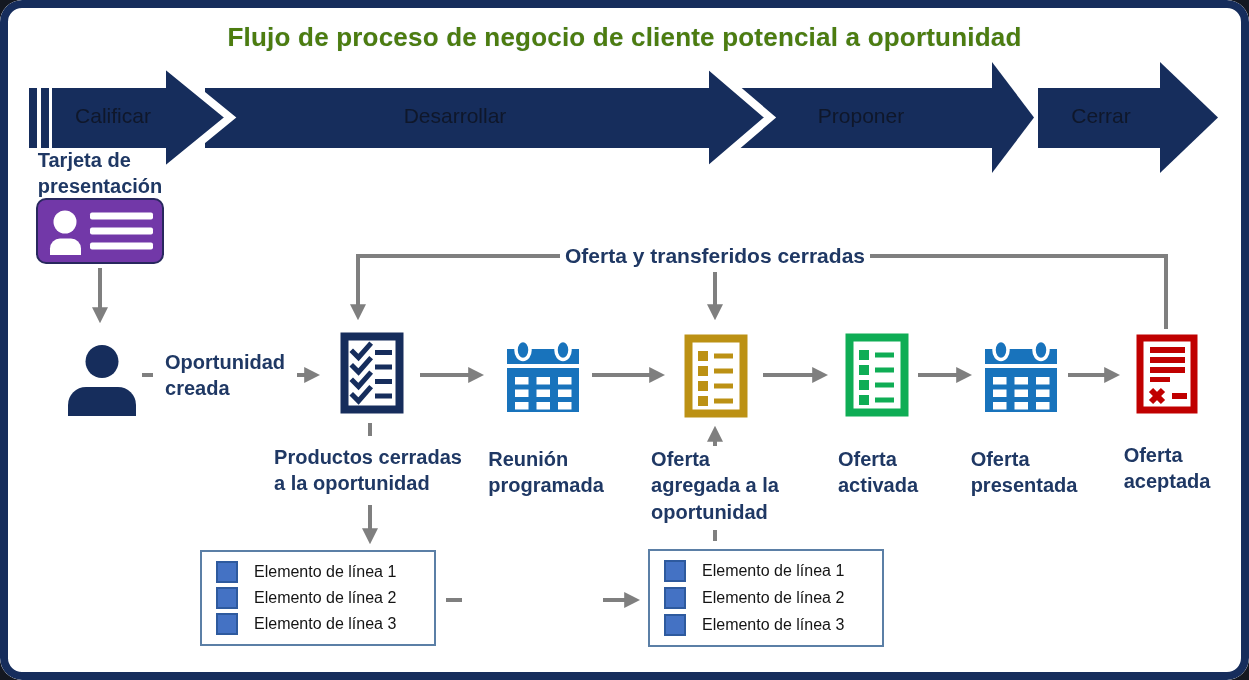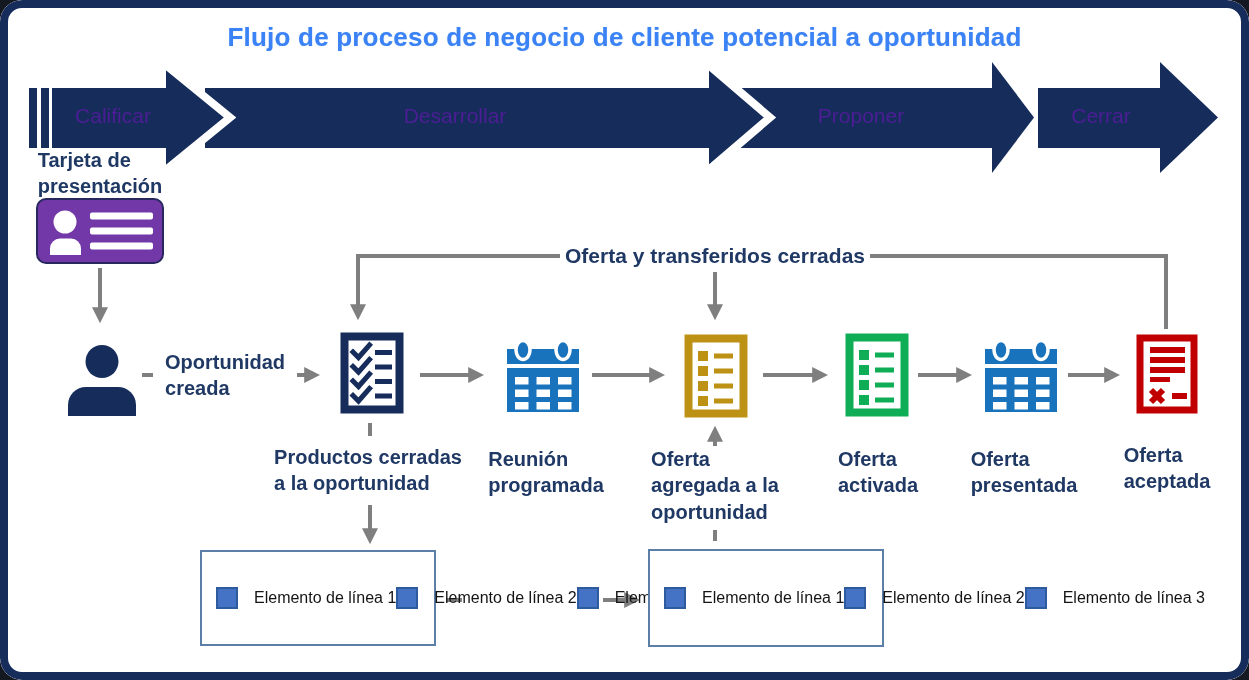--- a/index.html
+++ b/index.html
@@ -1,26 +1,26 @@
 <!DOCTYPE html>
 <html><head>
 <meta charset="utf-8">
 <style>
   html,body{margin:0;padding:0;background:#141821;font-family:"Liberation Sans",sans-serif;}
   .frame{position:relative;width:1249px;height:680px;background:#ffffff;border-radius:22px;overflow:hidden;margin:0 auto;}
   .frame::after{content:"";position:absolute;inset:0;border:8px solid #162D5C;border-radius:22px;pointer-events:none;z-index:50;}
   .title{position:absolute;left:0;top:22px;width:100%;text-align:center;font-size:26px;font-weight:bold;
-         color:#3b82f6;letter-spacing:.2px;text-shadow:0 0 1px rgba(90,160,220,.45);z-index:3;}
-  .stage-label{position:absolute;top:104px;transform:translateX(-50%);color:#4c1d95;font-size:21px;white-space:nowrap;z-index:3;}
+         color:#4d7c0f;letter-spacing:.2px;text-shadow:0 0 1px rgba(90,160,220,.45);z-index:3;}
+  .stage-label{position:absolute;top:104px;transform:translateX(-50%);color:#0f172a;font-size:21px;white-space:nowrap;z-index:3;}
   .lbl{position:absolute;transform:translateX(-50%);color:#1F3864;font-size:20px;font-weight:600;
        line-height:1.32;text-align:left;white-space:pre-line;z-index:4;}
   .lbl-sm{font-size:21px;}
   svg.layer{position:absolute;left:0;top:0;z-index:2;}
   .icon{position:absolute;z-index:3;}
-  .li-box{position:absolute;background:#ffffff;border:2px solid #5B7FA6;display:flex;flex-direction:row;
+  .li-box{position:absolute;background:#ffffff;border:2px solid #5B7FA6;display:flex;flex-direction:column;
           justify-content:space-around;padding:7px 14px;box-sizing:border-box;z-index:4;}
   .li-row{display:flex;align-items:center;gap:16px;}
   .li-sq{width:22px;height:22px;background:#4472C4;border:2px solid #2E5A9E;box-sizing:border-box;flex:0 0 auto;}
   .li-txt{font-size:16px;color:#141414;white-space:nowrap;}
 </style>
 </head>
 <body>
 
 <div class="frame">
 

